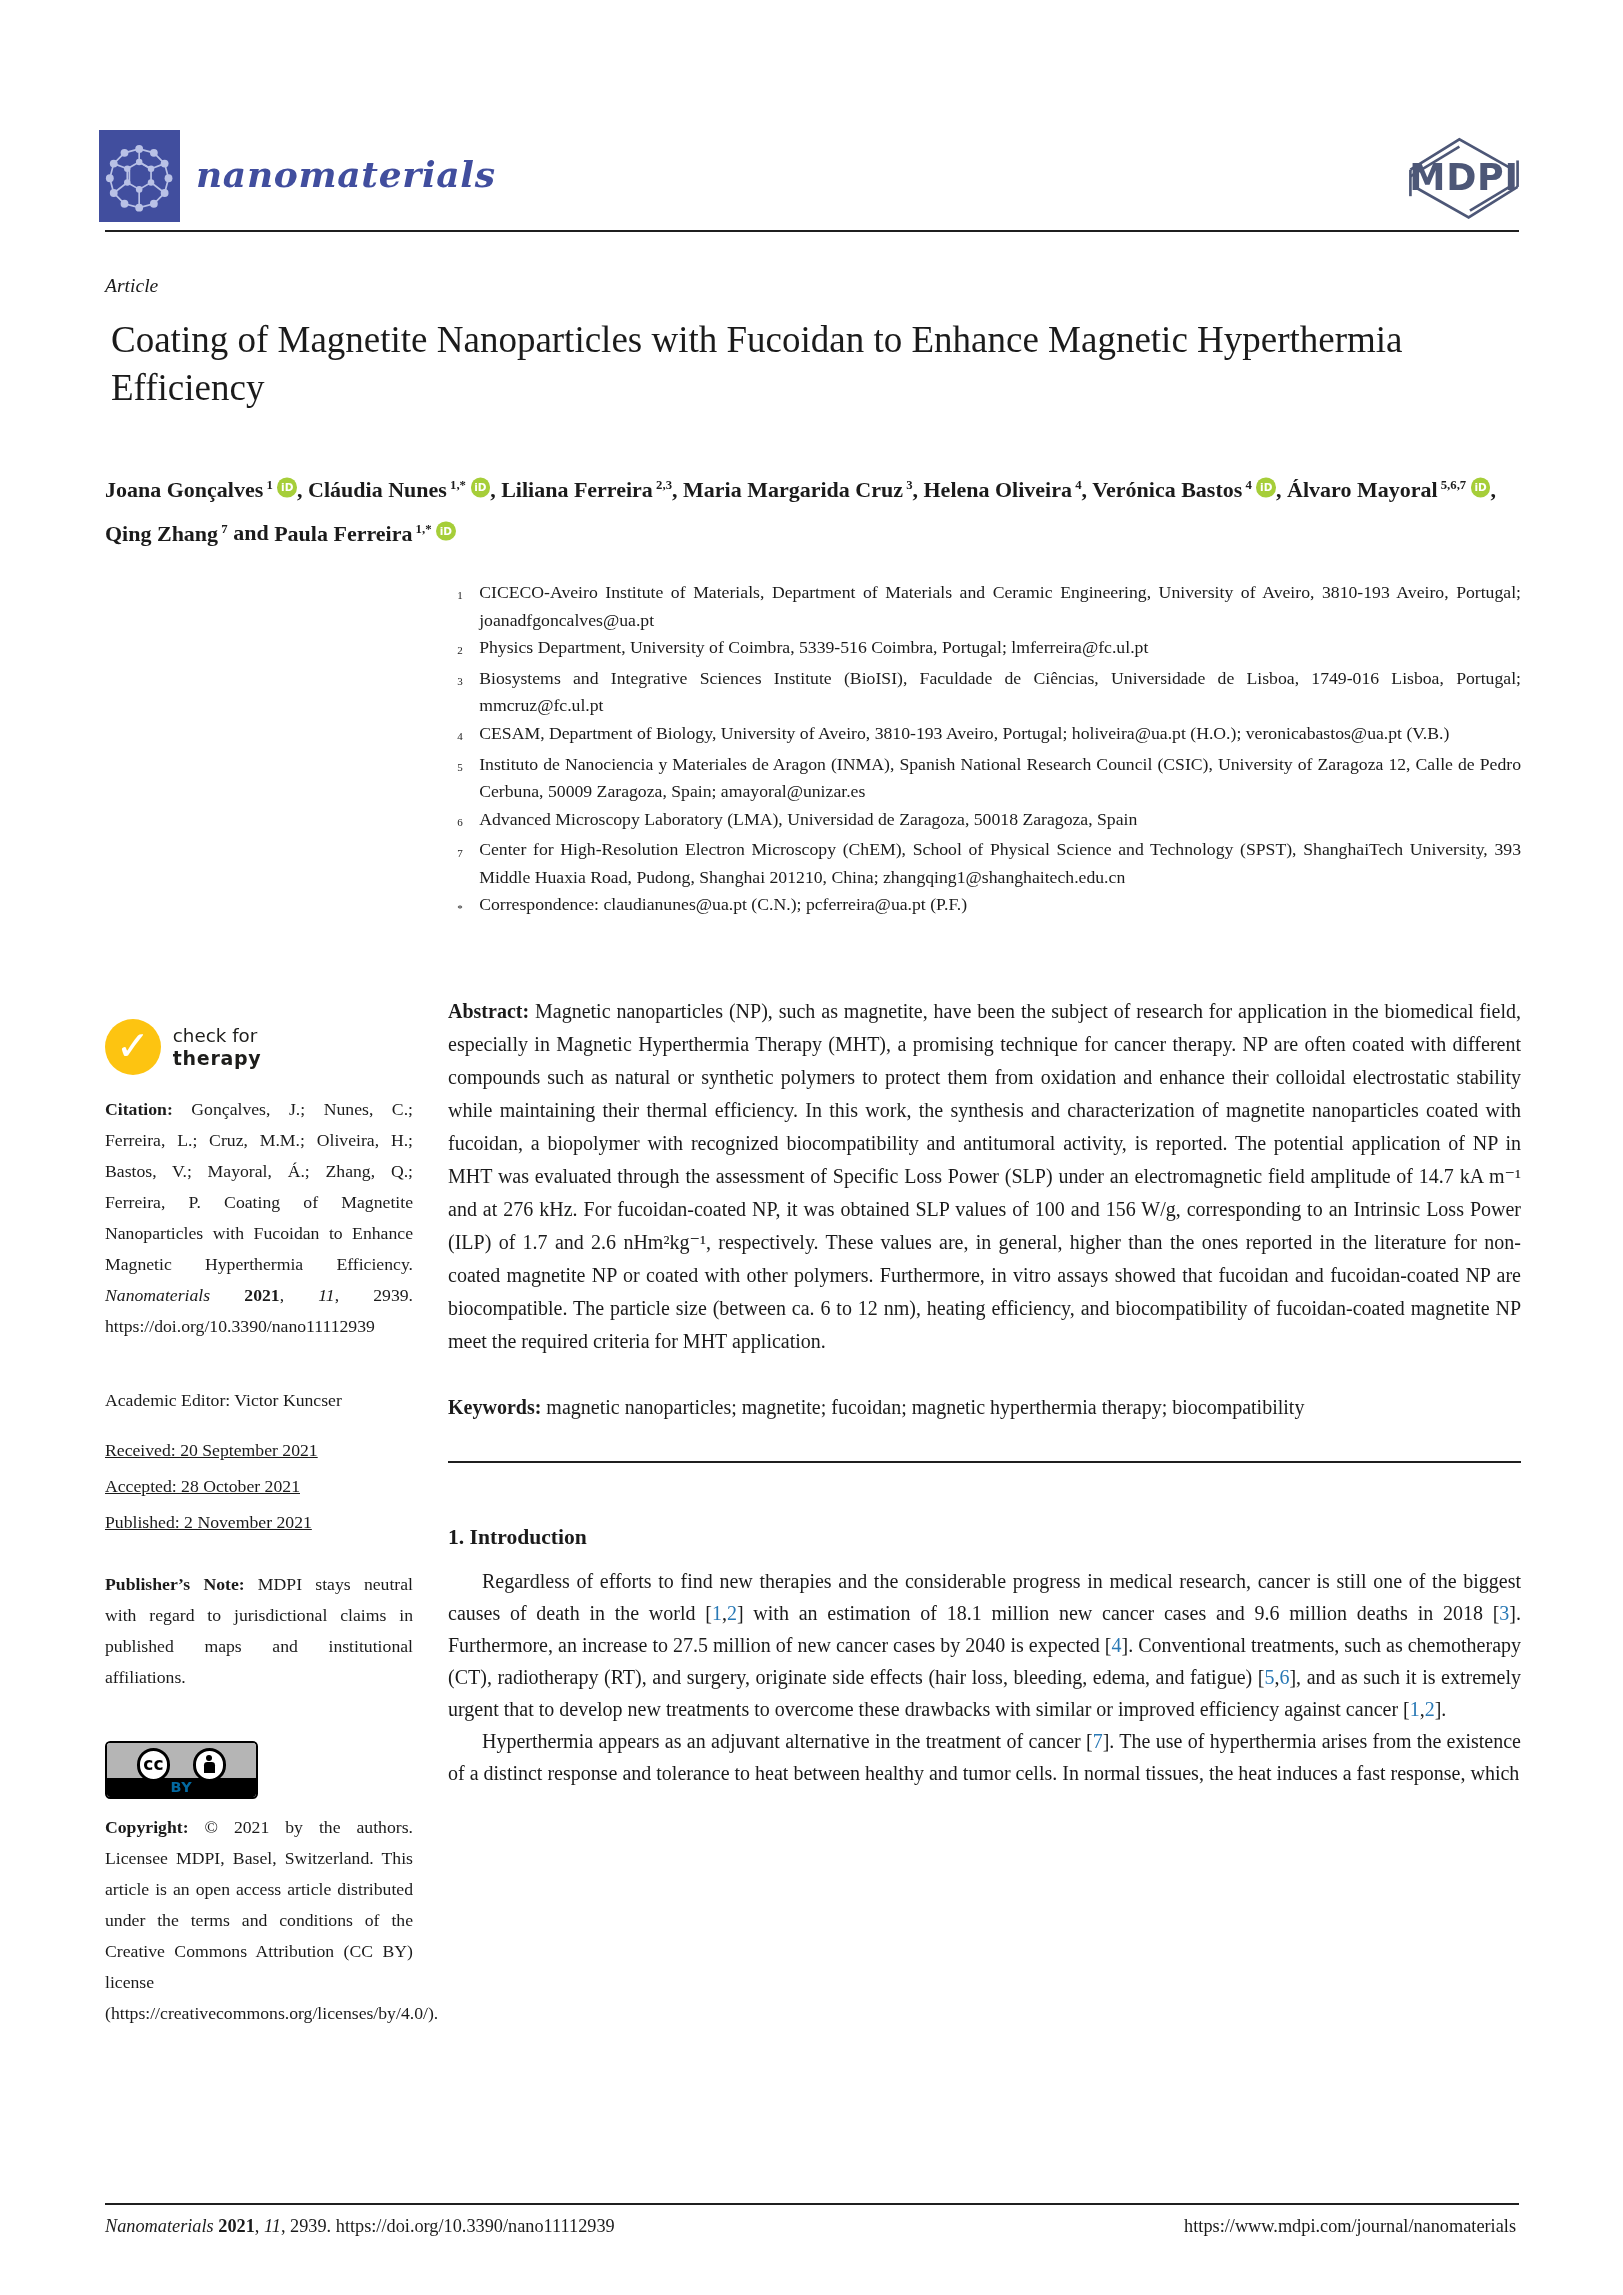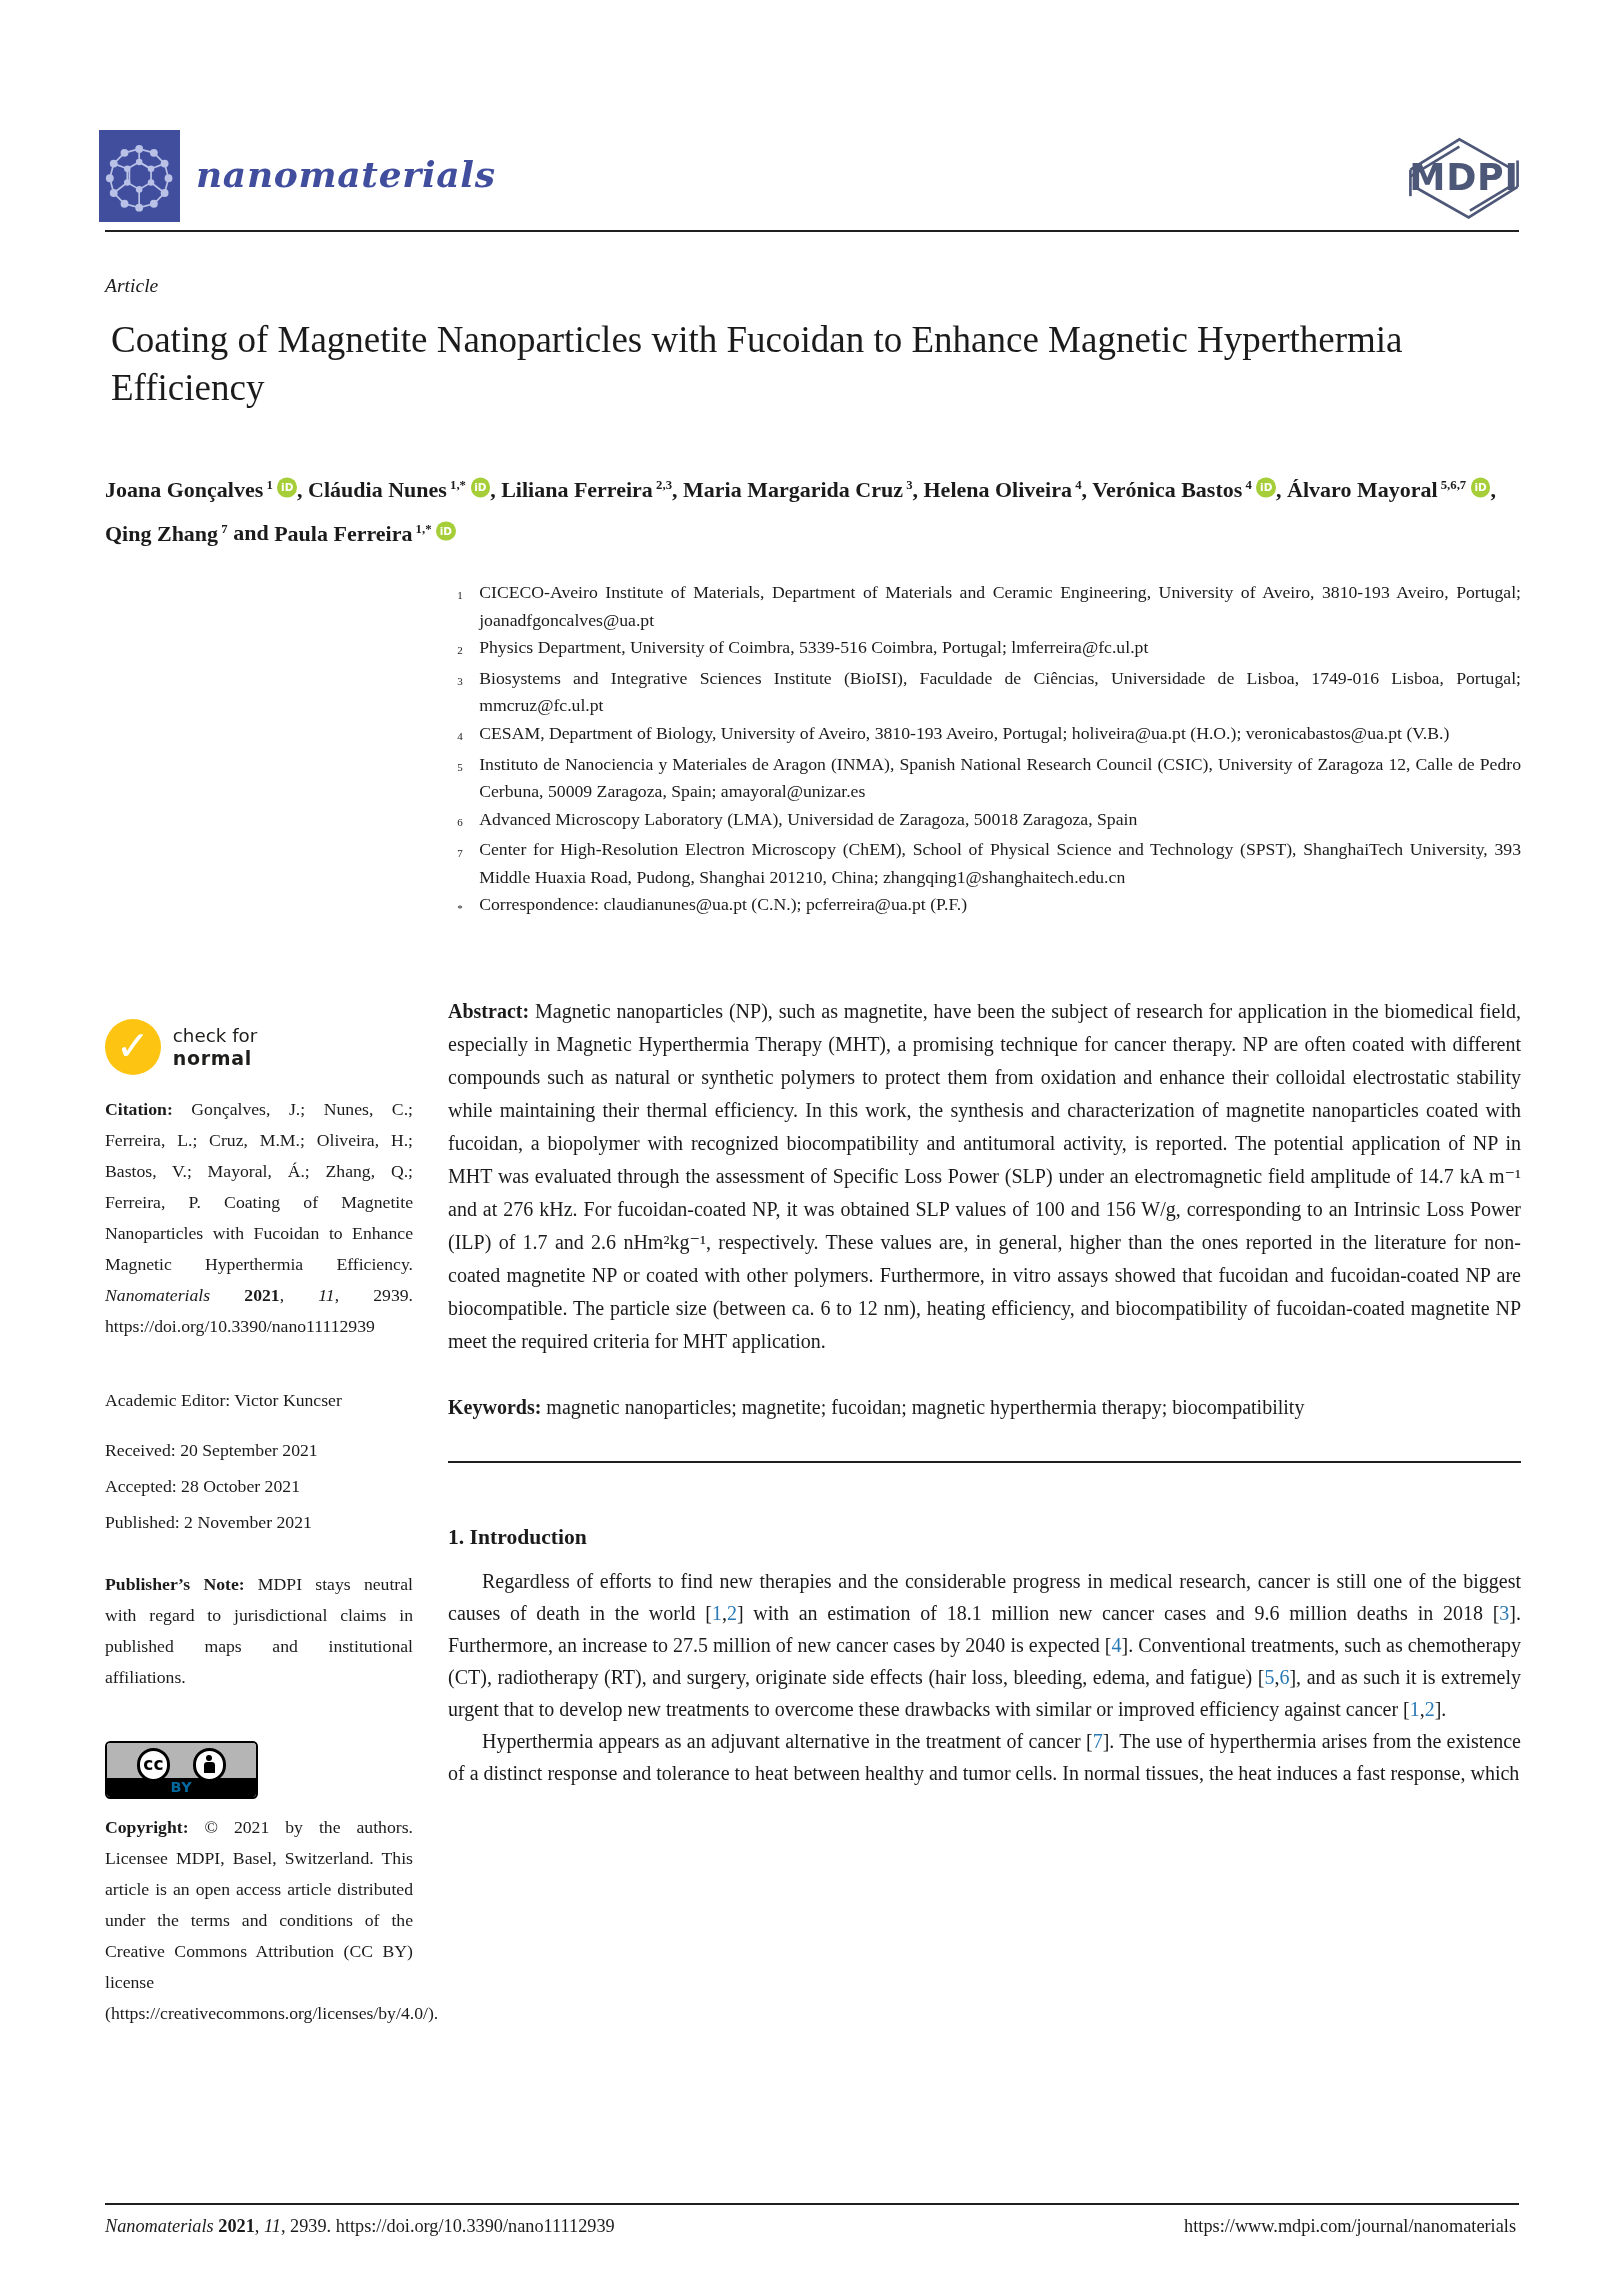--- a/index.html
+++ b/index.html
@@ -44,21 +44,21 @@
     display:flex;align-items:center;justify-content:center;}
   .check-mark{color:#fff;font-family:"DejaVu Sans",sans-serif;font-size:41px;font-weight:bold;
     transform:translateY(-1.3px);}
   .check-text{margin-left:11.8px;font-family:"DejaVu Sans",sans-serif;line-height:22px;color:#1d1d1b;}
   .check-text .l1{display:block;font-size:18.3px;}
   .check-text .l2{display:block;font-size:19px;font-weight:bold;letter-spacing:0.7px;}
   .side-just{margin:0;text-align:justify;}
   #citation-block{margin-bottom:43px;}
   #academic-editor{margin-bottom:16px;}
   #dates-block{margin-bottom:29px;}
-  .side-line{line-height:36px;}
+  .side-line{line-height:36px;text-decoration:underline;}
   #pub-note{margin-bottom:48px;}
   
   #cc-badge{width:149px;border:2px solid #000;border-radius:5.2px;overflow:hidden;
     margin-bottom:13px;cursor:pointer;}
   .cc-top{background:#b5b5b5;height:35px;display:flex;align-items:center;
     justify-content:space-around;padding:0 18.3px;}
   .cc-circle{width:27.5px;height:27.5px;background:#fff;border:3.3px solid #000;border-radius:50%;
     display:flex;align-items:center;justify-content:center;
     font-family:"DejaVu Sans",sans-serif;font-weight:bold;font-size:17px;color:#000;
     transform:translateY(3.9px);}
@@ -182,21 +182,21 @@
     </div>
 </div>
 
 <aside class="abs" id="sidebar">
   <div id="check-badge">
     <span class="check-circle">
         <span class="check-mark">✓</span>
       </span>
     <span class="check-text">
       <span class="l1">check for</span>
-      <span class="l2">normal</span>
+      <span class="l2">therapy</span>
     </span>
   </div>
 
   <p class="side-just" id="citation-block"><b>Citation: </b><span>Gonçalves, J.; Nunes, C.; Ferreira, L.; Cruz, M.M.; Oliveira, H.; Bastos, V.; Mayoral, Á.; Zhang, Q.; Ferreira, P. Coating of Magnetite Nanoparticles with Fucoidan to Enhance Magnetic Hyperthermia Efficiency. <i>Nanomaterials </i><b>2021</b>, <i>11</i>, 2939. https://doi.org/10.3390/nano11112939</span></p>
 
   <div id="academic-editor">Academic Editor: Victor Kuncser</div>
 
   <div id="dates-block">
       <div class="side-line">Received: 20 September 2021</div>
       <div class="side-line">Accepted: 28 October 2021</div>

